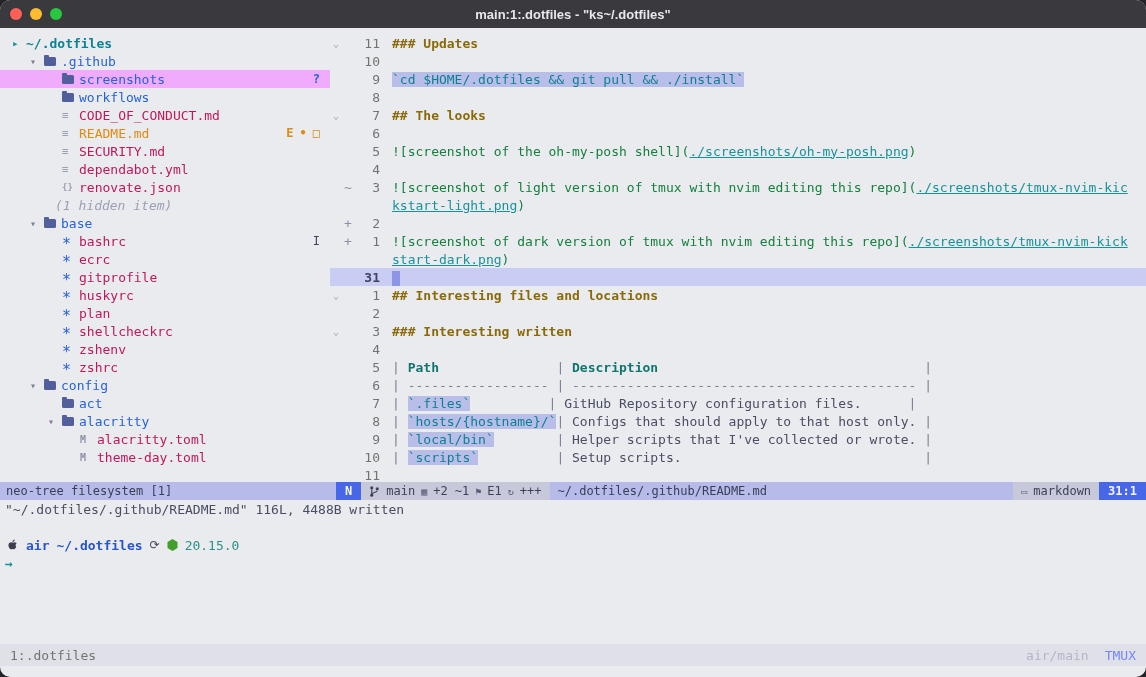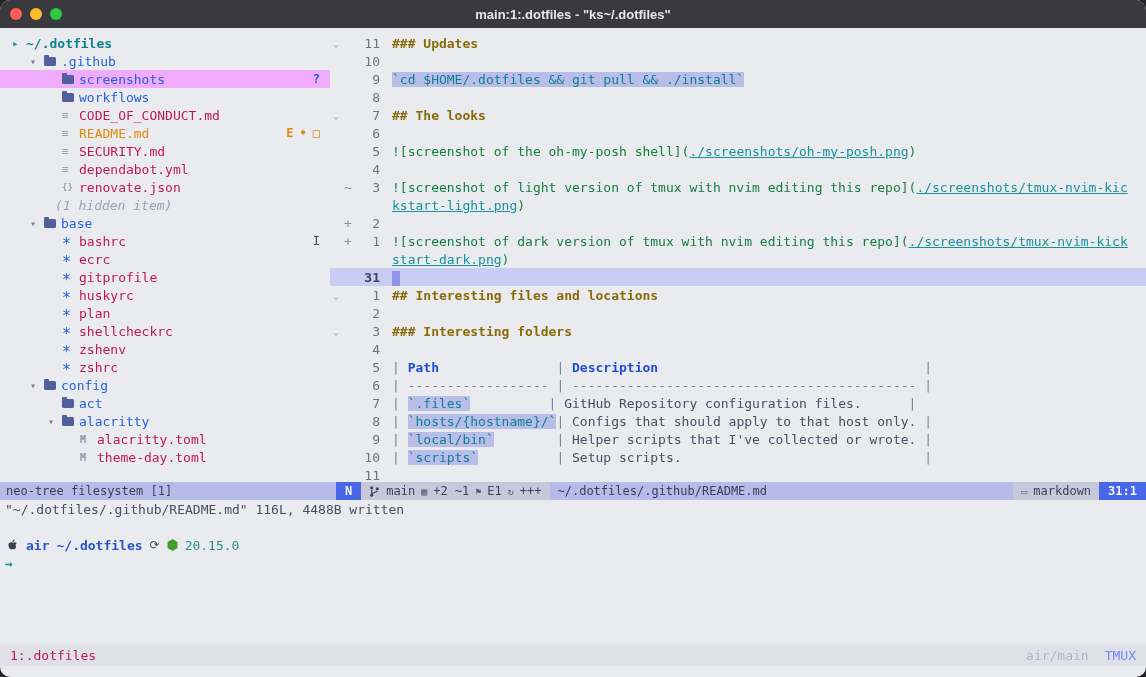--- a/index.html
+++ b/index.html
@@ -44,21 +44,21 @@
   .fold{flex:0 0 12px;color:#9ca0b5;font-size:10px;text-align:center;}
   .sign{flex:0 0 12px;color:#8c90a5;text-align:center;}
   .lnum{flex:0 0 26px;text-align:right;color:#737373;}
   .erow.cur .lnum{color:#3f4360;font-weight:bold;}
   .etext{margin-left:12px;}
   .seg-h{color:#8a6a08;font-weight:bold;}
   .seg-code{background:#b9bee9;color:#0c7f94;}
   .seg-md{color:#15803d;}
   .seg-url{color:#17929b;text-decoration:underline;}
   .seg-p{color:#7c7f93;}
-  .seg-th{color:#1d4ed8;font-weight:bold;text-align:right;}
+  .seg-th{color:#0f766e;font-weight:bold;text-align:right;}
   .seg-dash{color:#7c7f93;}
   .seg-t{color:#4a4d63;}
   .cursorblock{display:inline-block;width:8px;height:15px;background:#8d95e6;vertical-align:-3px;}
   
   .bars{flex:0 0 18px;display:flex;font-size:12px;}
   .winbar{flex:0 0 330px;background:#b6bbe9;color:#3a3e58;display:flex;align-items:center;padding-left:6px;}
   .statusline{flex:1;background:#c7c9da;display:flex;align-items:stretch;color:#3e4259;}
   .seg{display:flex;align-items:center;}
   .seg-mode{background:#4766e8;color:#f4f5fb;font-weight:bold;padding:0 9px;}
   .seg-git{padding:0 8px;gap:6px;text-align:right;}
@@ -68,21 +68,21 @@
   .icglyph{color:#565b76;font-size:10px;}
   
   .cmdline{flex:0 0 18px;display:flex;align-items:center;padding-left:5px;font-size:13px;color:#4a4d63;white-space:pre;}
   .shell{flex:1;display:flex;flex-direction:column;font-size:13px;padding-top:18px;}
   .promptline{height:18px;display:flex;align-items:center;padding-left:6px;gap:7px;}
   .host,.path{color:#2656c9;font-weight:bold;}
   .refresh{color:#4a4d63;font-size:12px;}
   .version{color:#2a9187;}
   .arrowline{height:18px;display:flex;align-items:center;padding-left:5px;color:#17929b;font-weight:bold;}
   .tmuxbar{flex:0 0 22px;background:#e0e1e8;display:flex;align-items:center;padding:0 10px;font-size:13px;}
-  .tmux-left{color:#be185d;}
+  .tmux-left{color:#737373;}
   .tmux-right{margin-left:auto;display:flex;gap:16px;}
   .tmux-session{color:#b2b5c9;}
   .tmux-label{color:#7287fd;}
   .tail{flex:0 0 11px;}
 </style>
 </head>
 <body>
 
 <div class="window">
 
@@ -282,21 +282,21 @@
         <div class="erow"><span class="fold"></span><span class="sign"></span><span class="lnum">5</span><span class="etext"><span class="seg-md">![screenshot of the oh-my-posh shell](</span><span class="seg-url">./screenshots/oh-my-posh.png</span><span class="seg-md">)</span></span></div>
         <div class="erow"><span class="fold"></span><span class="sign"></span><span class="lnum">4</span><span class="etext"></span></div>
         <div class="erow"><span class="fold"></span><span class="sign">~</span><span class="lnum">3</span><span class="etext"><span class="seg-md">![screenshot of light version of tmux with nvim editing this repo](</span><span class="seg-url">./screenshots/tmux-nvim-kic</span></span></div>
         <div class="erow"><span class="fold"></span><span class="sign"></span><span class="lnum"></span><span class="etext"><span class="seg-url">kstart-light.png</span><span class="seg-md">)</span></span></div>
         <div class="erow"><span class="fold"></span><span class="sign">+</span><span class="lnum">2</span><span class="etext"></span></div>
         <div class="erow"><span class="fold"></span><span class="sign">+</span><span class="lnum">1</span><span class="etext"><span class="seg-md">![screenshot of dark version of tmux with nvim editing this repo](</span><span class="seg-url">./screenshots/tmux-nvim-kick</span></span></div>
         <div class="erow"><span class="fold"></span><span class="sign"></span><span class="lnum"></span><span class="etext"><span class="seg-url">start-dark.png</span><span class="seg-md">)</span></span></div>
         <div class="erow cur"><span class="fold"></span><span class="sign"></span><span class="lnum">31</span><span class="etext"><span class="cursorblock">&nbsp;</span></span></div>
         <div class="erow"><span class="fold">⌄</span><span class="sign"></span><span class="lnum">1</span><span class="etext"><span class="seg-h">## Interesting files and locations</span></span></div>
         <div class="erow"><span class="fold"></span><span class="sign"></span><span class="lnum">2</span><span class="etext"></span></div>
-        <div class="erow"><span class="fold">⌄</span><span class="sign"></span><span class="lnum">3</span><span class="etext"><span class="seg-h">### Interesting folders</span></span></div>
+        <div class="erow"><span class="fold">⌄</span><span class="sign"></span><span class="lnum">3</span><span class="etext"><span class="seg-h">### Interesting written</span></span></div>
         <div class="erow"><span class="fold"></span><span class="sign"></span><span class="lnum">4</span><span class="etext"></span></div>
         <div class="erow"><span class="fold"></span><span class="sign"></span><span class="lnum">5</span><span class="etext"><span class="seg-p">| </span><span class="seg-th">Path</span><span class="seg-t">               </span><span class="seg-p">| </span><span class="seg-th">Description</span><span class="seg-t">                                  </span><span class="seg-p">|</span></span></div>
         <div class="erow"><span class="fold"></span><span class="sign"></span><span class="lnum">6</span><span class="etext"><span class="seg-p">| </span><span class="seg-dash">------------------</span><span class="seg-t"> </span><span class="seg-p">| </span><span class="seg-dash">--------------------------------------------</span><span class="seg-t"> </span><span class="seg-p">|</span></span></div>
         <div class="erow"><span class="fold"></span><span class="sign"></span><span class="lnum">7</span><span class="etext"><span class="seg-p">| </span><span class="seg-code">`.files`</span><span class="seg-t">          </span><span class="seg-p">| </span><span class="seg-t">GitHub Repository configuration files.      </span><span class="seg-p">|</span></span></div>
         <div class="erow"><span class="fold"></span><span class="sign"></span><span class="lnum">8</span><span class="etext"><span class="seg-p">| </span><span class="seg-code">`hosts/{hostname}/`</span><span class="seg-p">| </span><span class="seg-t">Configs that should apply to that host only. </span><span class="seg-p">|</span></span></div>
         <div class="erow"><span class="fold"></span><span class="sign"></span><span class="lnum">9</span><span class="etext"><span class="seg-p">| </span><span class="seg-code">`local/bin`</span><span class="seg-t">        </span><span class="seg-p">| </span><span class="seg-t">Helper scripts that I've collected or wrote. </span><span class="seg-p">|</span></span></div>
         <div class="erow"><span class="fold"></span><span class="sign"></span><span class="lnum">10</span><span class="etext"><span class="seg-p">| </span><span class="seg-code">`scripts`</span><span class="seg-t">          </span><span class="seg-p">| </span><span class="seg-t">Setup scripts.                               </span><span class="seg-p">|</span></span></div>
         <div class="erow"><span class="fold"></span><span class="sign"></span><span class="lnum">11</span><span class="etext"></span></div>
       </div>
   </div>

